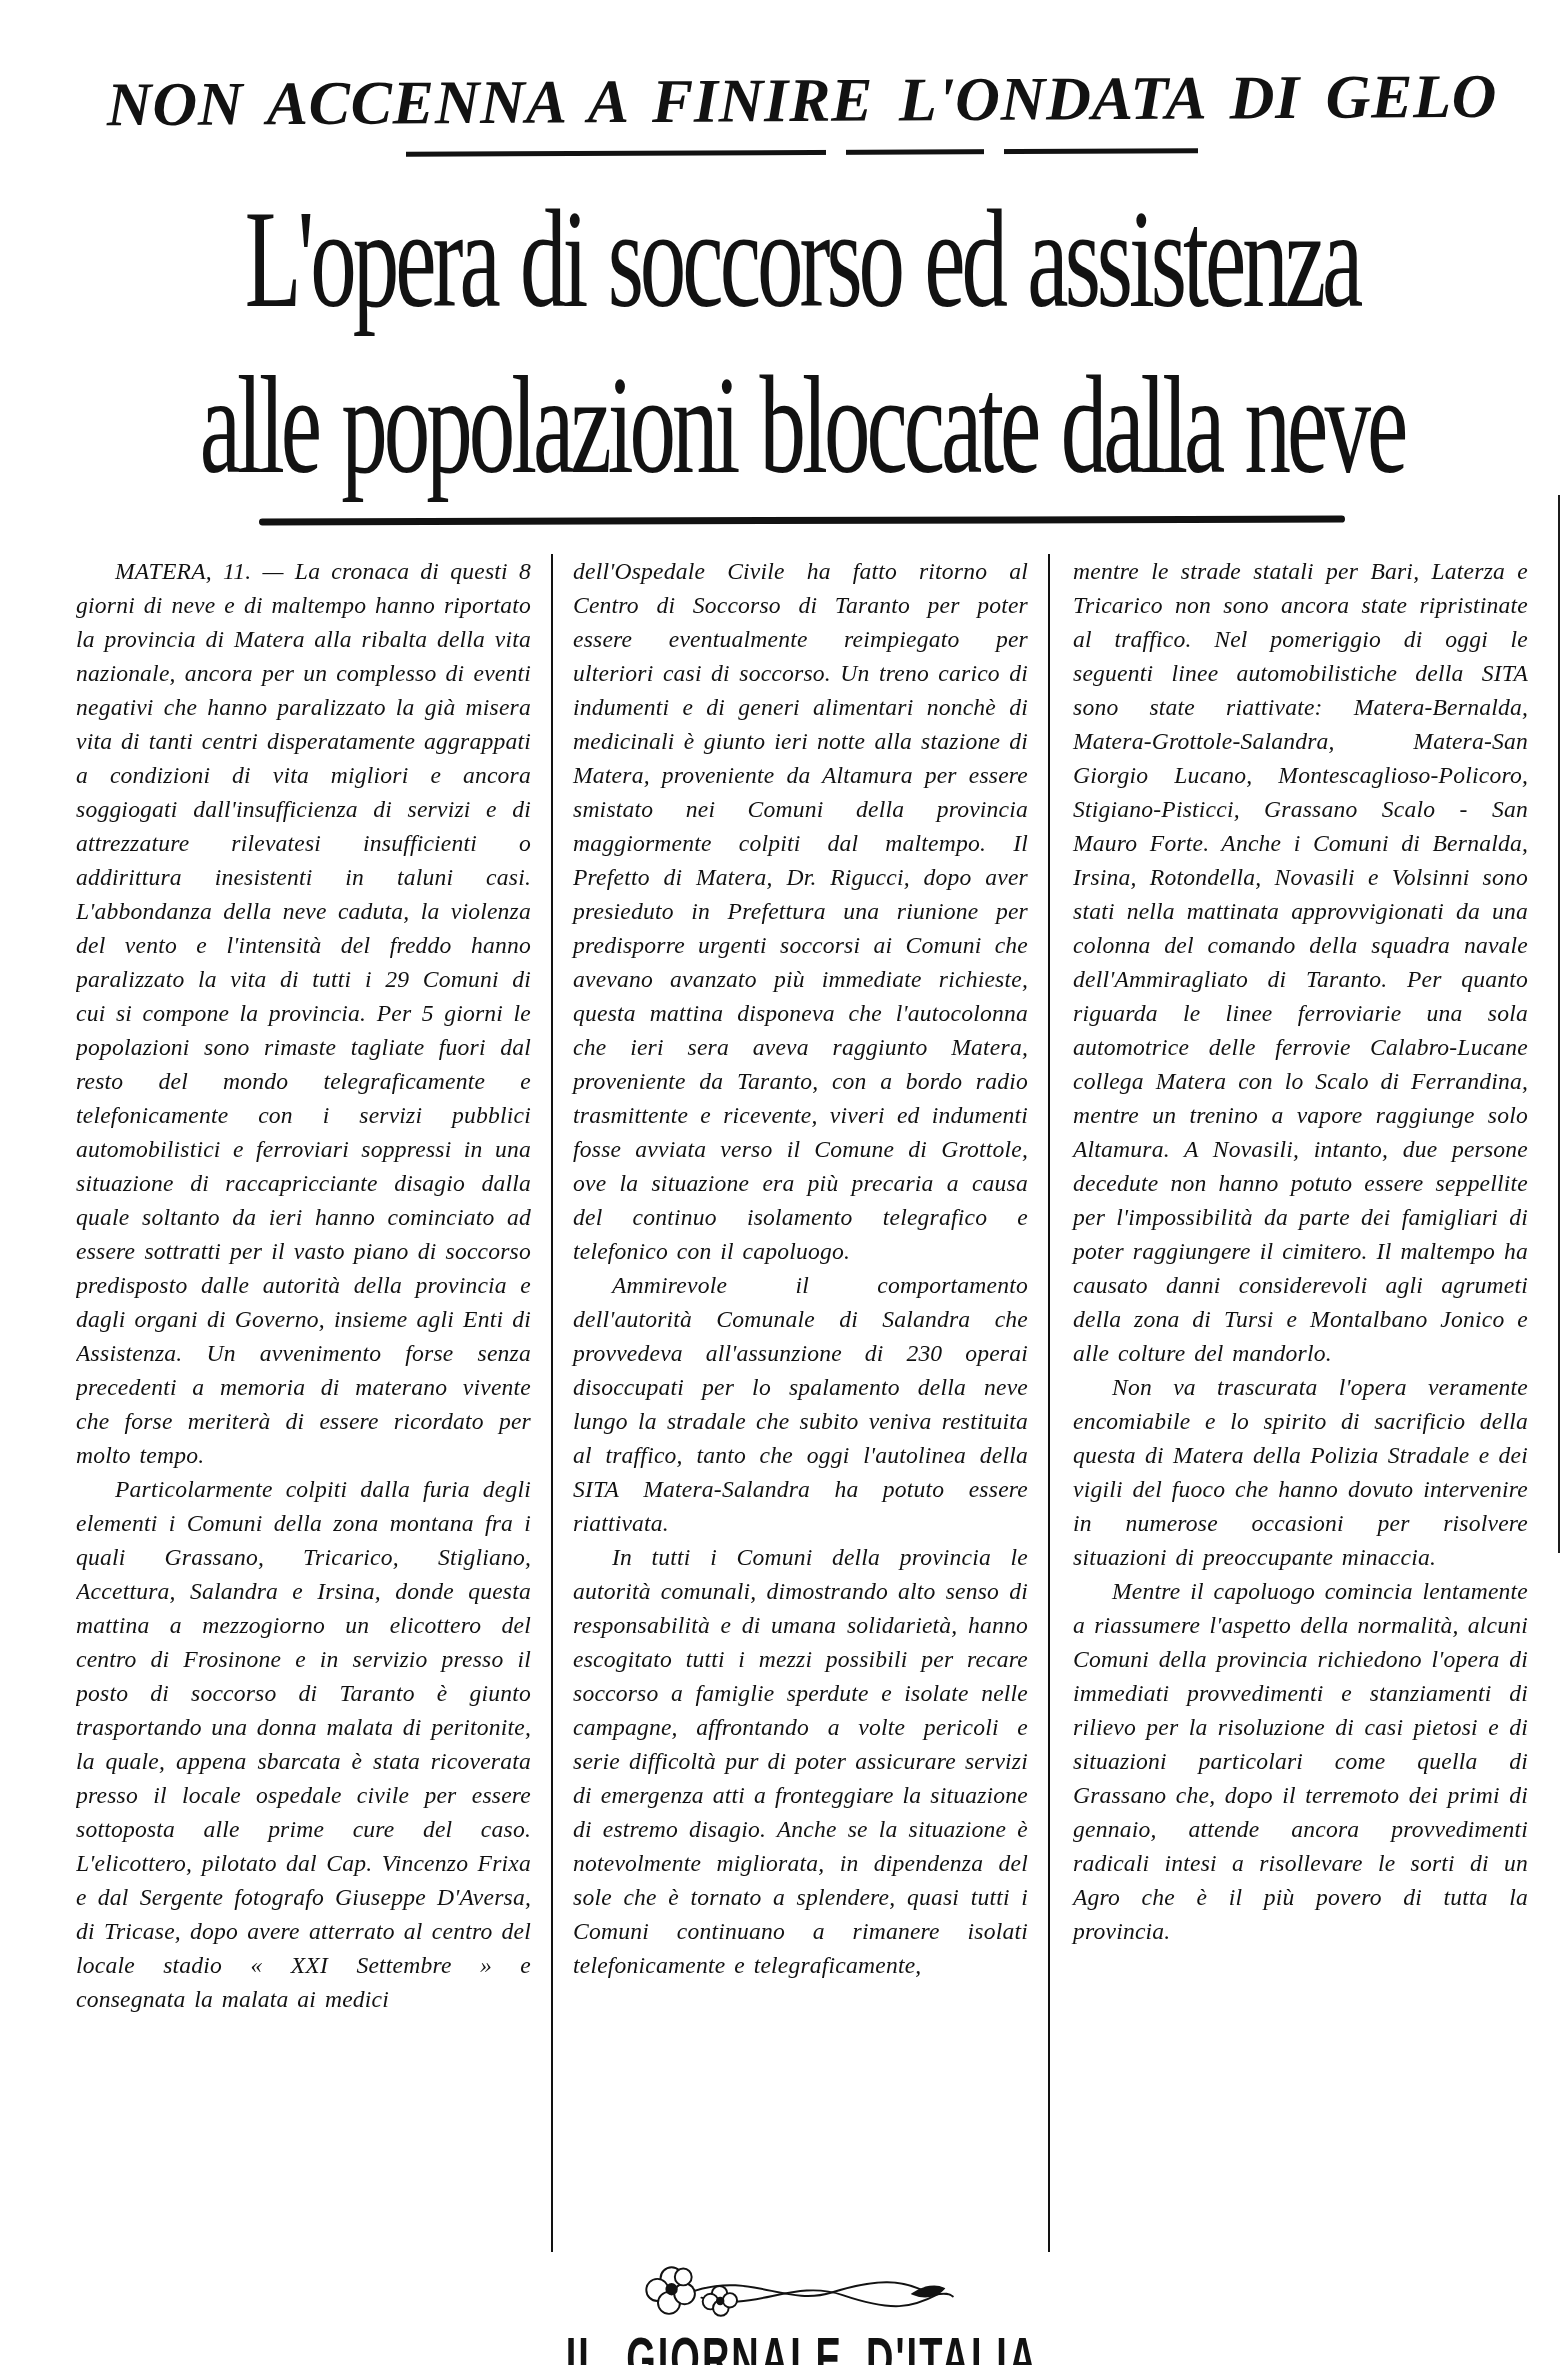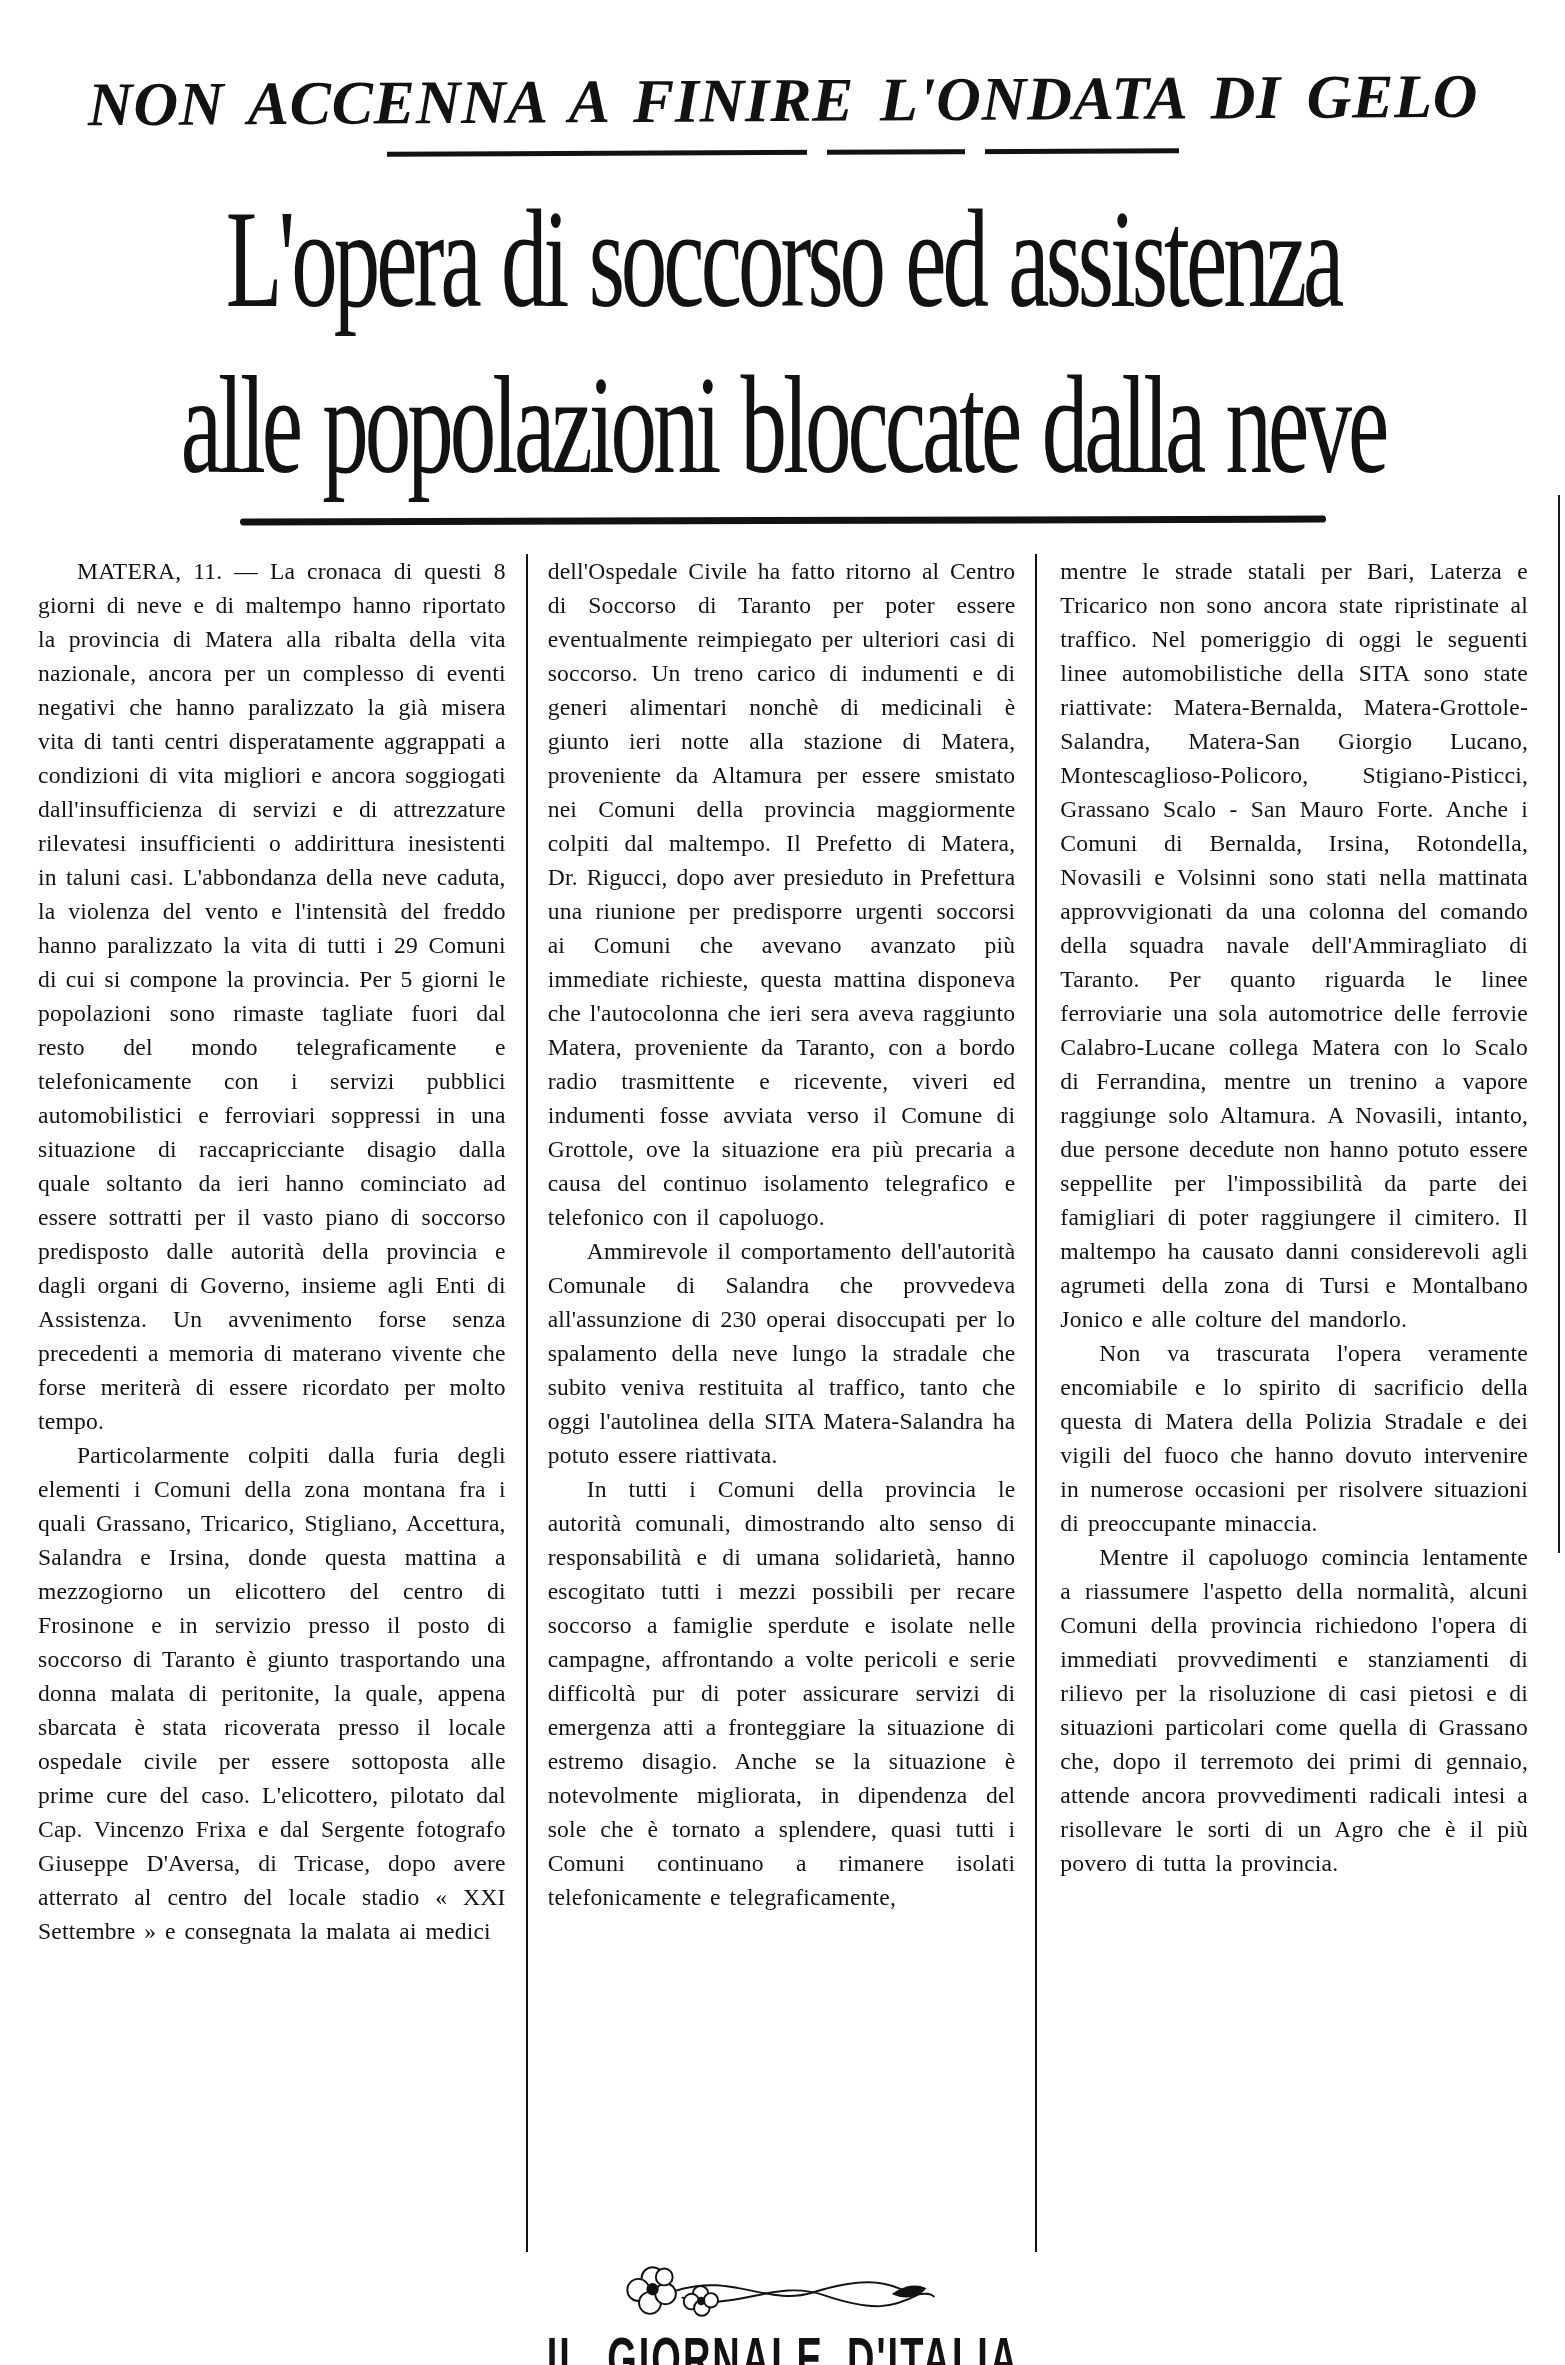--- a/index.html
+++ b/index.html
@@ -8,21 +8,21 @@
   }
   *{margin:0;padding:0;box-sizing:border-box;}
   html,body{background:var(--paper);}
   body{
     width:1566px;height:2366px;
     font-family:"Liberation Serif",serif;
     color:var(--ink);
     overflow:hidden;
     position:relative;
   }
-  .page{width:100%;height:100%;position:relative;background:var(--paper);}
+  .page{width:100%;height:100%;position:relative;background:var(--paper);padding-left:38px;}
 
   
   .head{padding-top:65px;text-align:center;}
   .kicker{
     font-size:62px;
     font-style:italic;
     font-weight:bold;
     letter-spacing:0.7px;
     word-spacing:9.4px;
     white-space:nowrap;
@@ -55,20 +55,21 @@
     transform:rotate(-0.15deg);
   }
 
   
   .columns{
     margin:31px 38px 0;
     display:flex;
     align-items:stretch;
     height:1698px;
     overflow:hidden;
+    font-style:italic;
   }
   .col{flex:1;}
   .col-1{padding-right:20px;}
   .col-2{
     padding:0 20px;
     border-left:2px solid var(--ink);
     border-right:2px solid var(--ink);
   }
   .col-3{padding-left:23px;}
   .para{

